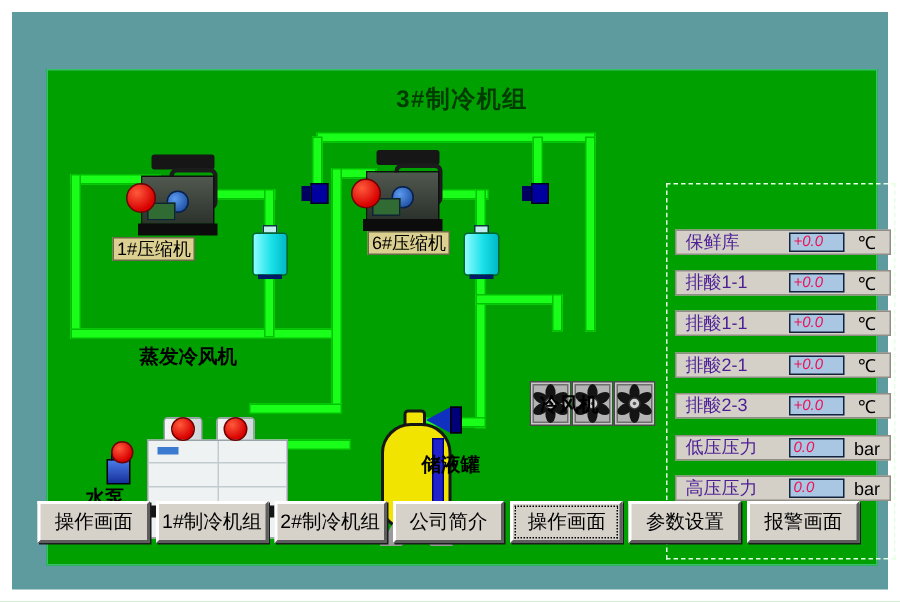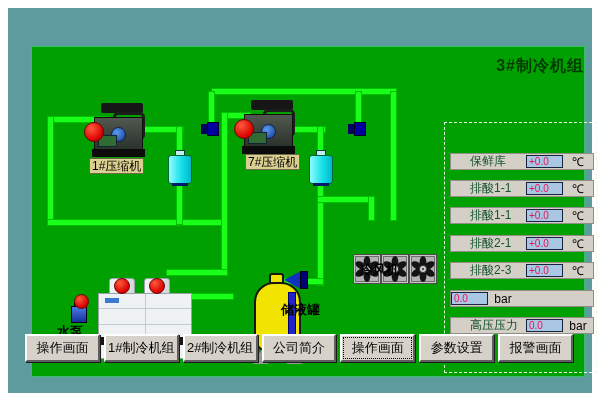--- a/index.html
+++ b/index.html
@@ -1,21 +1,21 @@
 <!DOCTYPE html>
 <html><head>
 <meta charset="utf-8">
 <style>
   html,body{margin:0;padding:0;background:#ffffff;font-family:"Liberation Sans",sans-serif;}
   #stage{position:relative;width:600px;height:401px;background:#ffffff;overflow:hidden;}
   #desk{position:absolute;left:8px;top:8px;width:584px;height:385px;background:#5e9b9e;}
   #panel{position:absolute;left:23px;top:38px;width:552px;height:329px;background:#00a000;border:1px solid #35c06a;}
 
   
-  .title{position:absolute;left:0;top:9px;width:100%;text-align:right;font-size:16px;font-weight:bold;color:#003c00;letter-spacing:1px;}
+  .title{position:absolute;left:0;top:9px;width:100%;text-align:center;font-size:16px;font-weight:bold;color:#003c00;letter-spacing:1px;}
 
   
   .pipe{position:absolute;background:#1aff1a;border:1px solid #00c000;box-sizing:border-box;z-index:1;}
 
   
   .valve{position:absolute;z-index:3;}
   .valve .vb1{position:absolute;left:0;top:2px;width:6px;height:10px;background:#000060;}
   .valve .vb2{position:absolute;left:6px;top:0;width:12px;height:14px;background:#0000a0;border:1px solid #000020;box-sizing:border-box;}
   .cone{position:absolute;z-index:3;width:26px;height:18px;}
   .cone .tri{position:absolute;left:0;top:0;width:0;height:0;border-top:9px solid transparent;border-bottom:9px solid transparent;border-right:17px solid #1030c0;}
@@ -61,22 +61,22 @@
   .tank .legs{position:absolute;left:0;top:74px;width:49px;height:18px;background:#9a9a9a;clip-path:polygon(22% 0,78% 0,100% 100%,70% 100%,50% 40%,30% 100%,0 100%);}
   .tank .tri{position:absolute;left:16px;top:76px;width:0;height:0;border-left:8px solid transparent;border-right:8px solid transparent;border-top:14px solid #0d0d0d;}
 
   
   .fanrow{position:absolute;left:321px;top:207px;display:flex;z-index:4;}
   .fan{width:28px;height:30px;}
 
   
   .readpanel{position:absolute;left:412px;top:75px;width:153px;height:251px;border:1px dashed #e4ffe4;box-sizing:border-box;z-index:2;}
   .rrow{position:absolute;left:5px;width:144px;height:17px;background:#d4d0c8;border:1px solid #918e86;box-sizing:border-box;display:flex;align-items:center;}
-  .rlabel{flex:1;font-size:12px;color:#14532d;padding-left:19px;white-space:nowrap;overflow:hidden;}
-  .rvalue{width:37px;height:13px;background:#a9c6e2;border:1px solid #14243e;box-sizing:border-box;font-size:10px;line-height:11px;color:#ee1155;padding-left:2px;letter-spacing:0;}
+  .rlabel{flex:1;font-size:12px;color:#4c1d95;padding-left:6px;white-space:nowrap;overflow:hidden;}
+  .rvalue{width:37px;height:13px;background:#a9c6e2;border:1px solid #14243e;box-sizing:border-box;font-size:10px;line-height:11px;color:#ee1155;padding-left:2px;letter-spacing:0;font-style:italic;}
   .runit{width:30px;text-align:center;font-size:12px;color:#000;}
 
   
   .btnbar{position:absolute;left:25px;top:334px;width:548px;height:28px;display:flex;gap:4px;z-index:6;}
   .btn{flex:1;background:#d6d2ca;border-top:2px solid #ffffff;border-left:2px solid #ffffff;border-right:2px solid #5e5e5e;border-bottom:2px solid #5e5e5e;box-shadow:1px 1px 0 #1c1c1c;font-size:13px;color:#000;display:flex;align-items:center;justify-content:center;box-sizing:border-box;white-space:nowrap;cursor:default;}
   .btn.focused{outline:1px dotted #000;outline-offset:-4px;}
 </style>
 </head>
 <body>
 
@@ -142,41 +142,42 @@
       </div>
       <div class="comp" style="left:205px;top:53px">
         <span class="topbar"></span>
           <span class="handle"></span>
           <span class="body"></span>
         <span class="motor"></span>
           <span class="board"></span>
           <span class="base"></span>
         <span class="reddot" style="left:-3px;top:19px;width:18px;height:18px"></span>
       </div>
-      <div class="taglabel" style="left:57px;top:111px">1#压缩机</div>
-      <div class="taglabel" style="left:213px;top:107px">7#压缩机</div>
+      <div class="taglabel" style="left:43px;top:111px">1#压缩机</div>
+      <div class="taglabel" style="left:213px;top:107px">6#压缩机</div>
 
       <div class="cooler">
         <span class="stack" style="left:13px"></span>
         <span class="stack" style="left:48px"></span>
         <span class="reddot" style="left:18px;top:2px;width:14px;height:14px"></span>
         <span class="reddot" style="left:53px;top:2px;width:14px;height:14px"></span>
         <span class="cbody">
           <span class="logo"></span>
           <span class="seam-h" style="top:14px"></span>
           <span class="seam-h" style="top:30px"></span>
           <span class="seam-v" style="left:46px"></span>
           <span class="band"></span>
         </span>
       </div>
       <div class="pump" style="left:38px;top:255px">
           <span class="pt"></span>
           <span class="pb"></span>
         </div>
       <span class="reddot" style="left:42px;top:247px;width:13px;height:13px;position:absolute;z-index:6"></span>
+      <div class="freelabel" style="left:61px;top:182px">蒸发冷风机</div>
       <div class="freelabel" style="left:25px;top:276px">水泵</div>
 
       <div class="tank">
         <span class="cap"></span>
           <span class="body"></span>
           <span class="strip"></span>
         <span class="legs"></span>
           <span class="tri"></span>
       </div>
       <div class="freelabel" style="left:249px;top:254px">储液罐</div>
@@ -247,20 +248,21 @@
           <span class="rlabel">排酸2-1</span>
           <span class="rvalue">+0.0</span>
           <span class="runit">℃</span>
         </div>
         <div class="rrow" style="top:139px">
           <span class="rlabel">排酸2-3</span>
           <span class="rvalue">+0.0</span>
           <span class="runit">℃</span>
         </div>
         <div class="rrow" style="top:167px">
+          <span class="rlabel">低压压力</span>
           <span class="rvalue">0.0</span>
           <span class="runit">bar</span>
         </div>
         <div class="rrow" style="top:194px">
           <span class="rlabel">高压压力</span>
           <span class="rvalue">0.0</span>
           <span class="runit">bar</span>
         </div>
       </div>
     </div>

